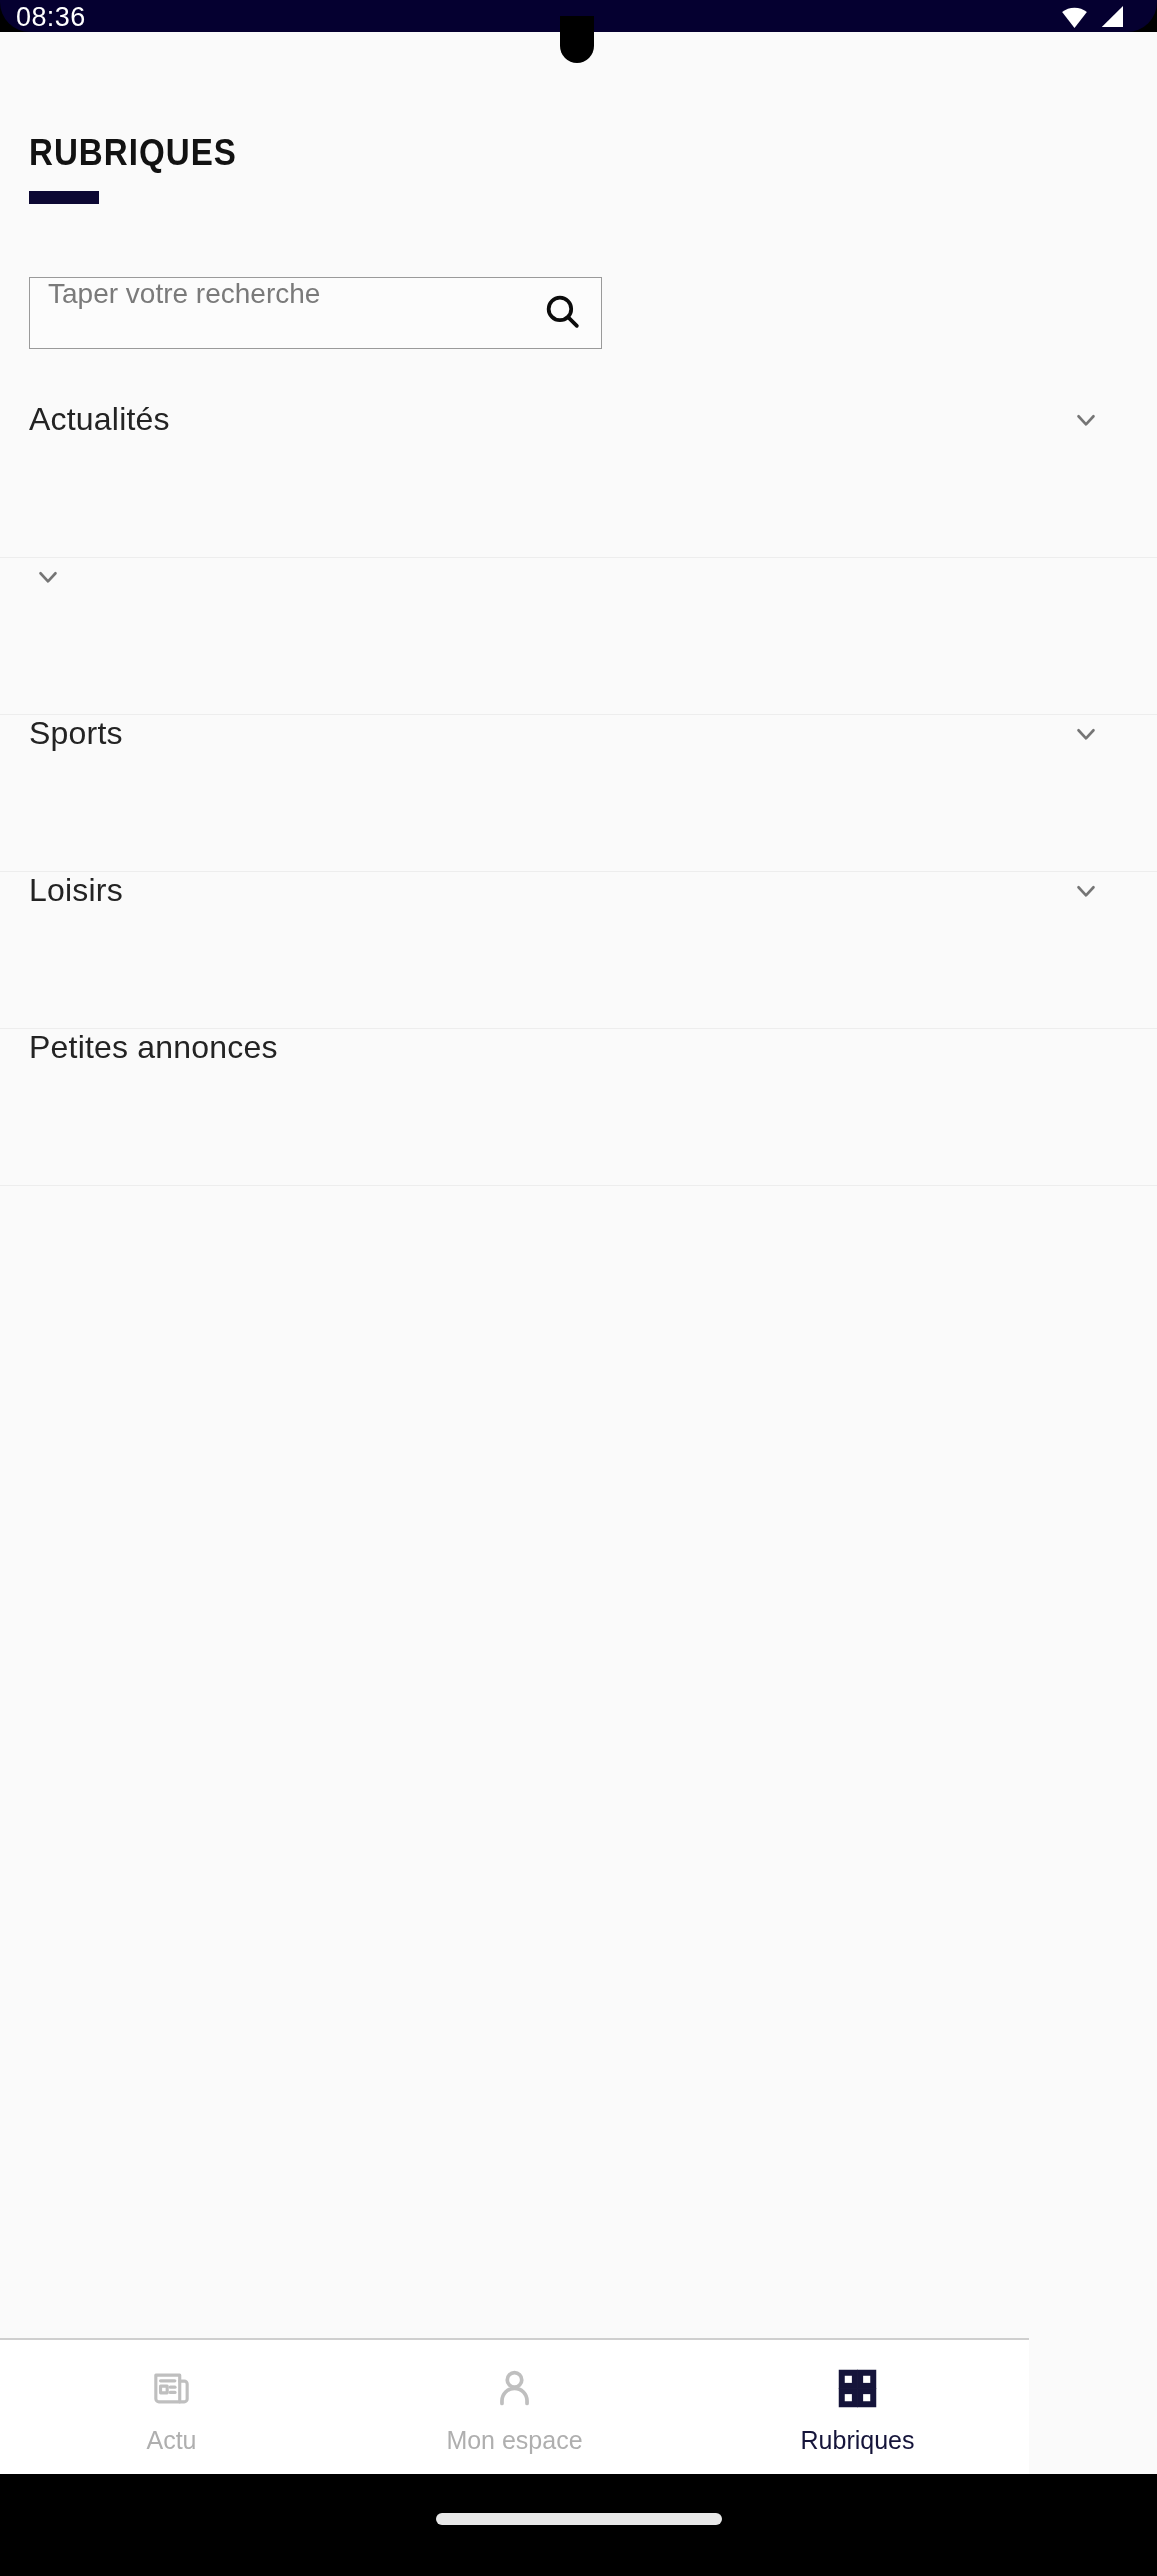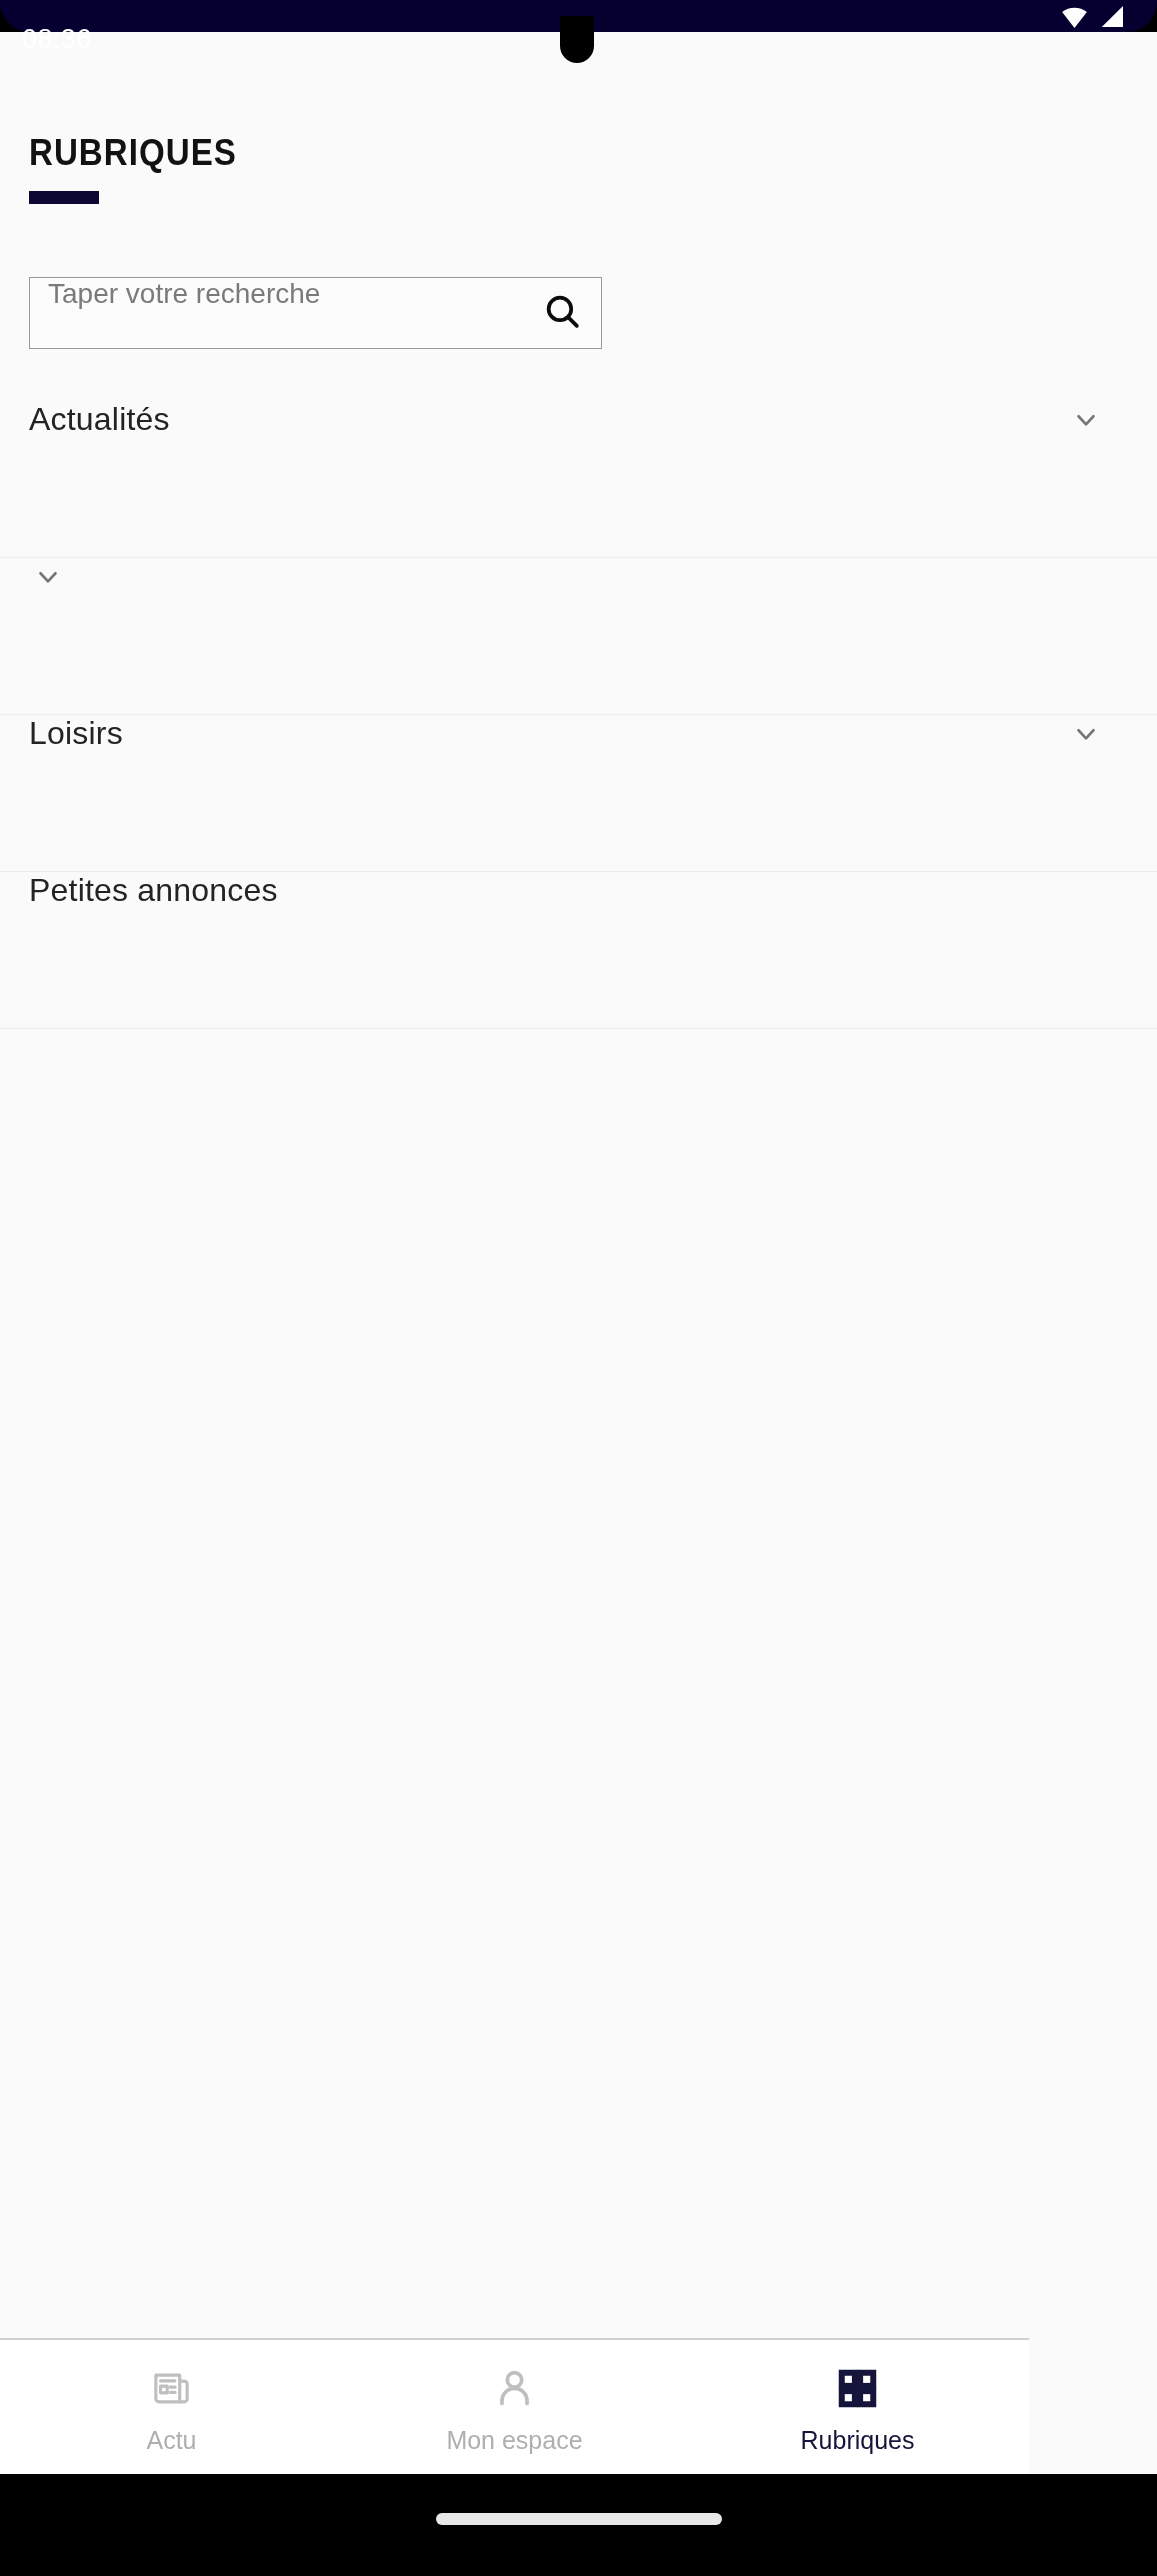--- a/index.html
+++ b/index.html
@@ -32,28 +32,27 @@
   .status-bar-black {
     position: absolute;
     top: 0; left: 0;
     width: 1157px;
     height: 32px;
     background: #000;
     z-index: 28;
   }
   .status-time {
     position: absolute;
-    left: 22px;
+    left: 16px;
     top: 1.8px;
     font-size: 27px;
     color: #FFFFFF;
     letter-spacing: 0.4px;
     line-height: 30px;
     font-family: "Liberation Sans", sans-serif;
-    margin-top: 22px;
   }
   .status-icons {
     position: absolute;
     right: 32px;
     top: 5.4px;
     display: flex;
     align-items: center;
     gap: 9px;
   }
   .wifi-ico { display:block; }
@@ -275,20 +274,28 @@
     </div>
 
     <div class="list-row">
       <span class="chevron">
         <svg width="30" height="30" viewBox="0 0 24 24" fill="none" stroke="#757575" stroke-width="2.1" stroke-linecap="round" stroke-linejoin="round">
             <polyline points="6 9 12 15.5 18 9"></polyline>
           </svg>
       </span>
     </div>
 
+    <div class="list-row">
+      <span class="list-label">Sports</span>
+      <span class="chevron">
+        <svg width="30" height="30" viewBox="0 0 24 24" fill="none" stroke="#757575" stroke-width="2.1" stroke-linecap="round" stroke-linejoin="round">
+            <polyline points="6 9 12 15.5 18 9"></polyline>
+          </svg>
+      </span>
+    </div>
 
     <div class="list-row">
       <span class="list-label">Loisirs</span>
       <span class="chevron">
         <svg width="30" height="30" viewBox="0 0 24 24" fill="none" stroke="#757575" stroke-width="2.1" stroke-linecap="round" stroke-linejoin="round">
             <polyline points="6 9 12 15.5 18 9"></polyline>
           </svg>
       </span>
     </div>
 

